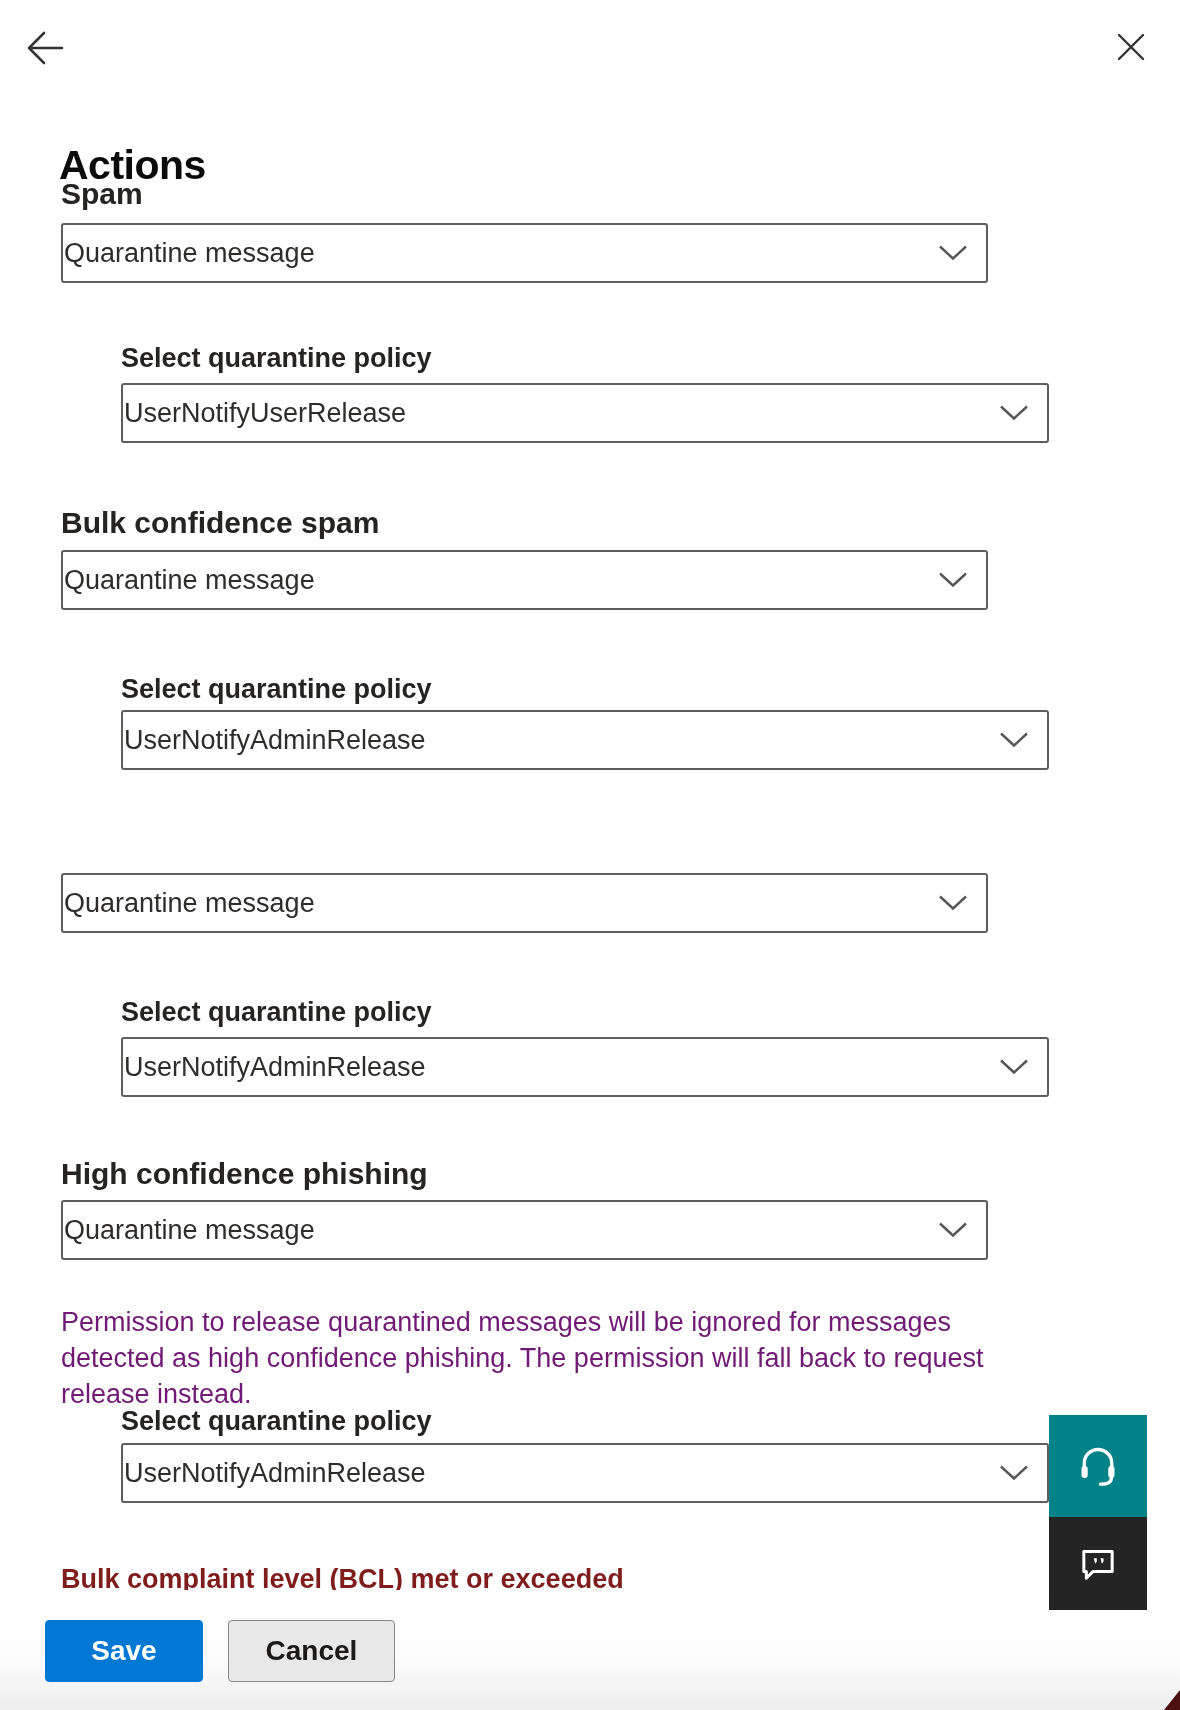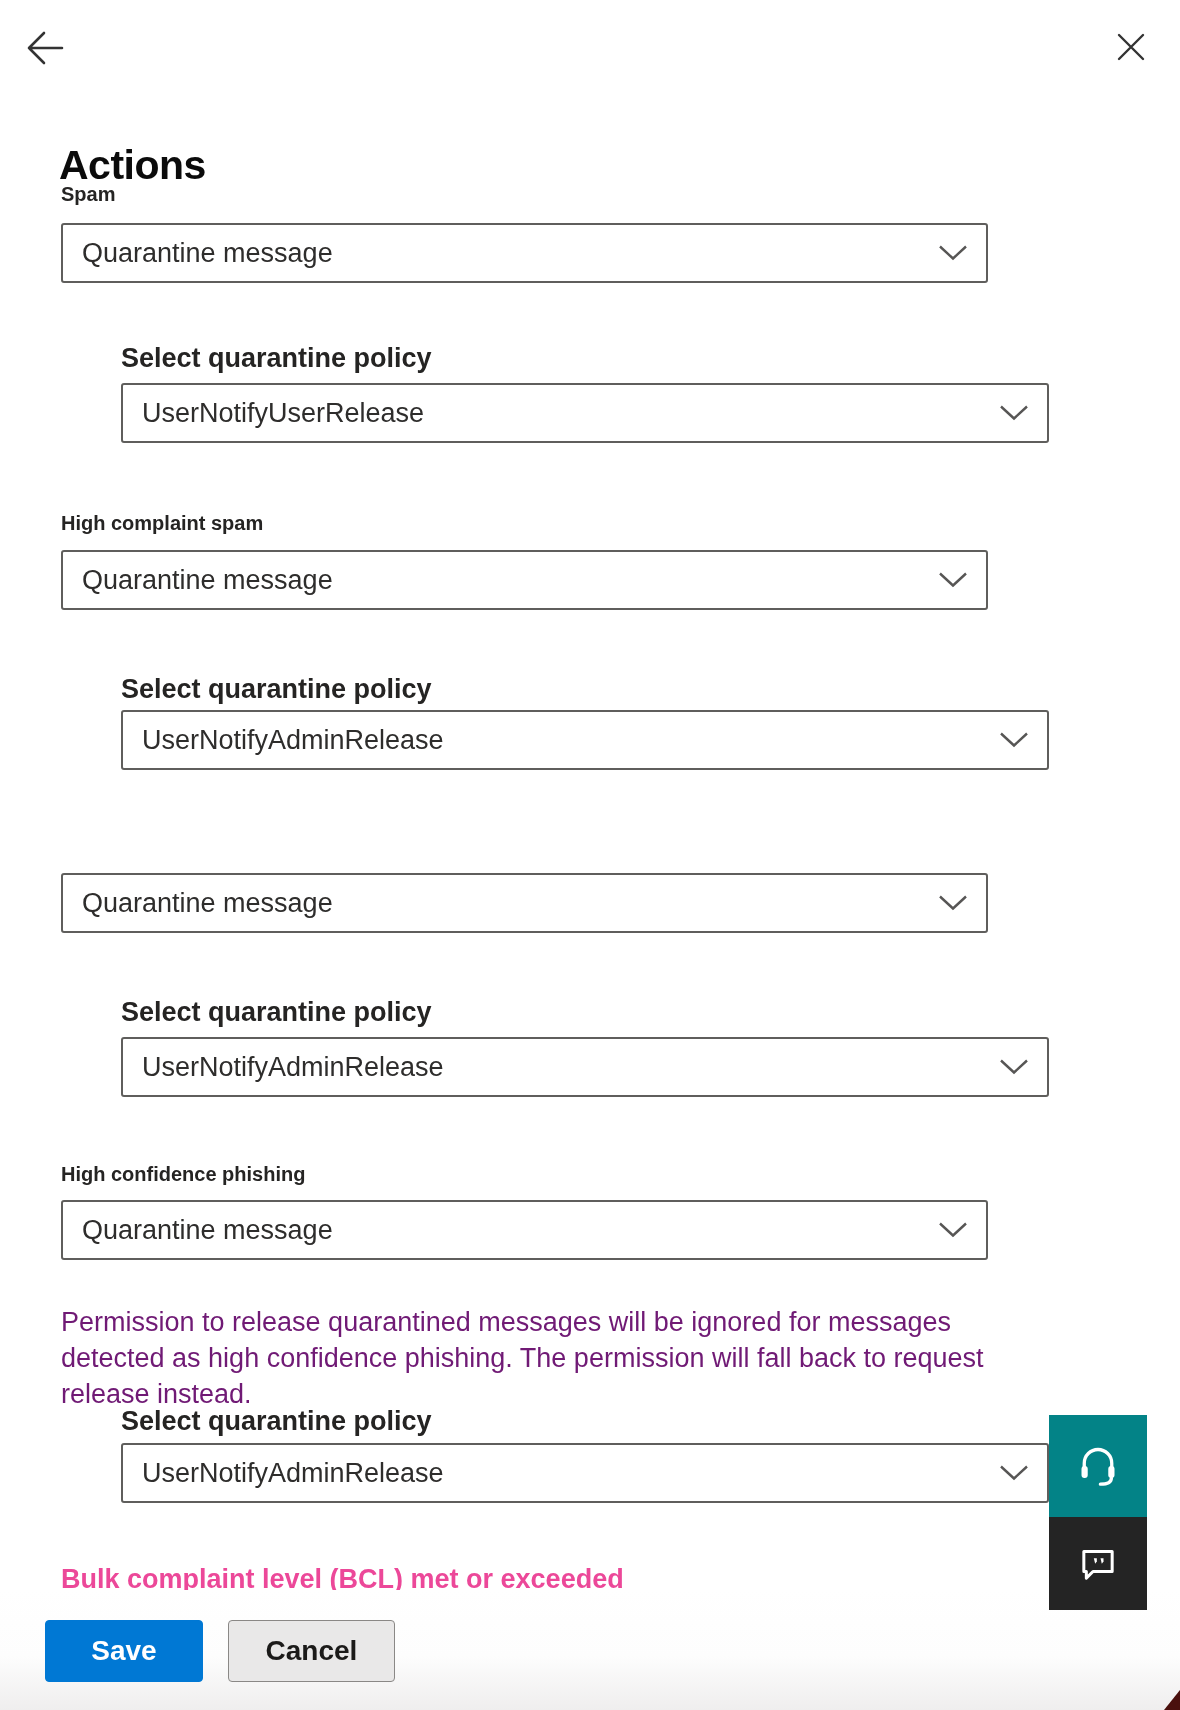--- a/index.html
+++ b/index.html
@@ -18,55 +18,55 @@
 
   
   .page-title {
     position:absolute; left:59px; top:94px;
     font-size:41px; font-weight:700; color:#0b0b0b; letter-spacing:-0.5px;margin-top:48px;
   }
 
   
   .sec-label {
     position:absolute; left:61px;
-    font-size:20px; font-weight:600; color:#252423; line-height:32px;
+    font-size:30px; font-weight:600; color:#252423; line-height:32px;
     white-space:nowrap;
   }
   .sub-label {
     position:absolute; left:121px;
     font-size:27px; font-weight:600; color:#252423; line-height:32px;
     white-space:nowrap;
     text-align:right;
   }
 
   
   .dd {
     position:absolute; height:60px;
     background:#ffffff;
     border:2px solid #5f5e5c;
     border-radius:3px;
     display:flex; align-items:center;
-    padding:0 56px 0 19px;
+    padding:0 56px 0 1px;
     cursor:pointer;
   }
   .dd.lvl0 { left:61px;  width:927px; }
   .dd.lvl1 { left:121px; width:928px; }
   .dd-val  { font-size:27px; color:#2e2d2c; white-space:nowrap; overflow:hidden; }
   .chev    { position:absolute; right:18px; top:50%; transform:translateY(-50%); }
 
   
   .note {
     position:absolute; left:61px; top:1304px; width:985px;
     font-size:27px; line-height:36px; color:#701a75;
   }
 
   
   .bulk-label {
     position:absolute; left:61px; top:1563px;
-    font-size:27px; font-weight:600; color:#ec4899; line-height:32px;
+    font-size:27px; font-weight:600; color:#7f1d1d; line-height:32px;
     white-space:nowrap;
   }
 
   
   .footer {
     position:absolute; left:0; top:1590px; width:1180px; height:120px;
     background:linear-gradient(180deg,#ffffff 0%,#fdfdfd 55%,#efeeee 100%);
     z-index:5;
   }
   .btn {
@@ -126,21 +126,21 @@
   </svg>
 </div>
 <div class="sub-label" style="top:342px;">Select quarantine policy</div>
 <div class="dd lvl1" style="top:383px;" role="combobox">
   <span class="dd-val">UserNotifyUserRelease</span>
   <svg class="chev" width="30" height="17" viewBox="0 0 30 17">
     <polyline points="2,2 15,14 28,2" fill="none" stroke="#575655" stroke-width="2.4"></polyline>
   </svg>
 </div>
 
-<div class="sec-label" style="top:507px;">High complaint spam</div>
+<div class="sec-label" style="top:507px;">Bulk confidence spam</div>
 <div class="dd lvl0" style="top:550px;" role="combobox">
   <span class="dd-val">Quarantine message</span>
   <svg class="chev" width="30" height="17" viewBox="0 0 30 17">
     <polyline points="2,2 15,14 28,2" fill="none" stroke="#575655" stroke-width="2.4"></polyline>
   </svg>
 </div>
 <div class="sub-label" style="top:673px;">Select quarantine policy</div>
 <div class="dd lvl1" style="top:710px;" role="combobox">
   <span class="dd-val">UserNotifyAdminRelease</span>
   <svg class="chev" width="30" height="17" viewBox="0 0 30 17">

